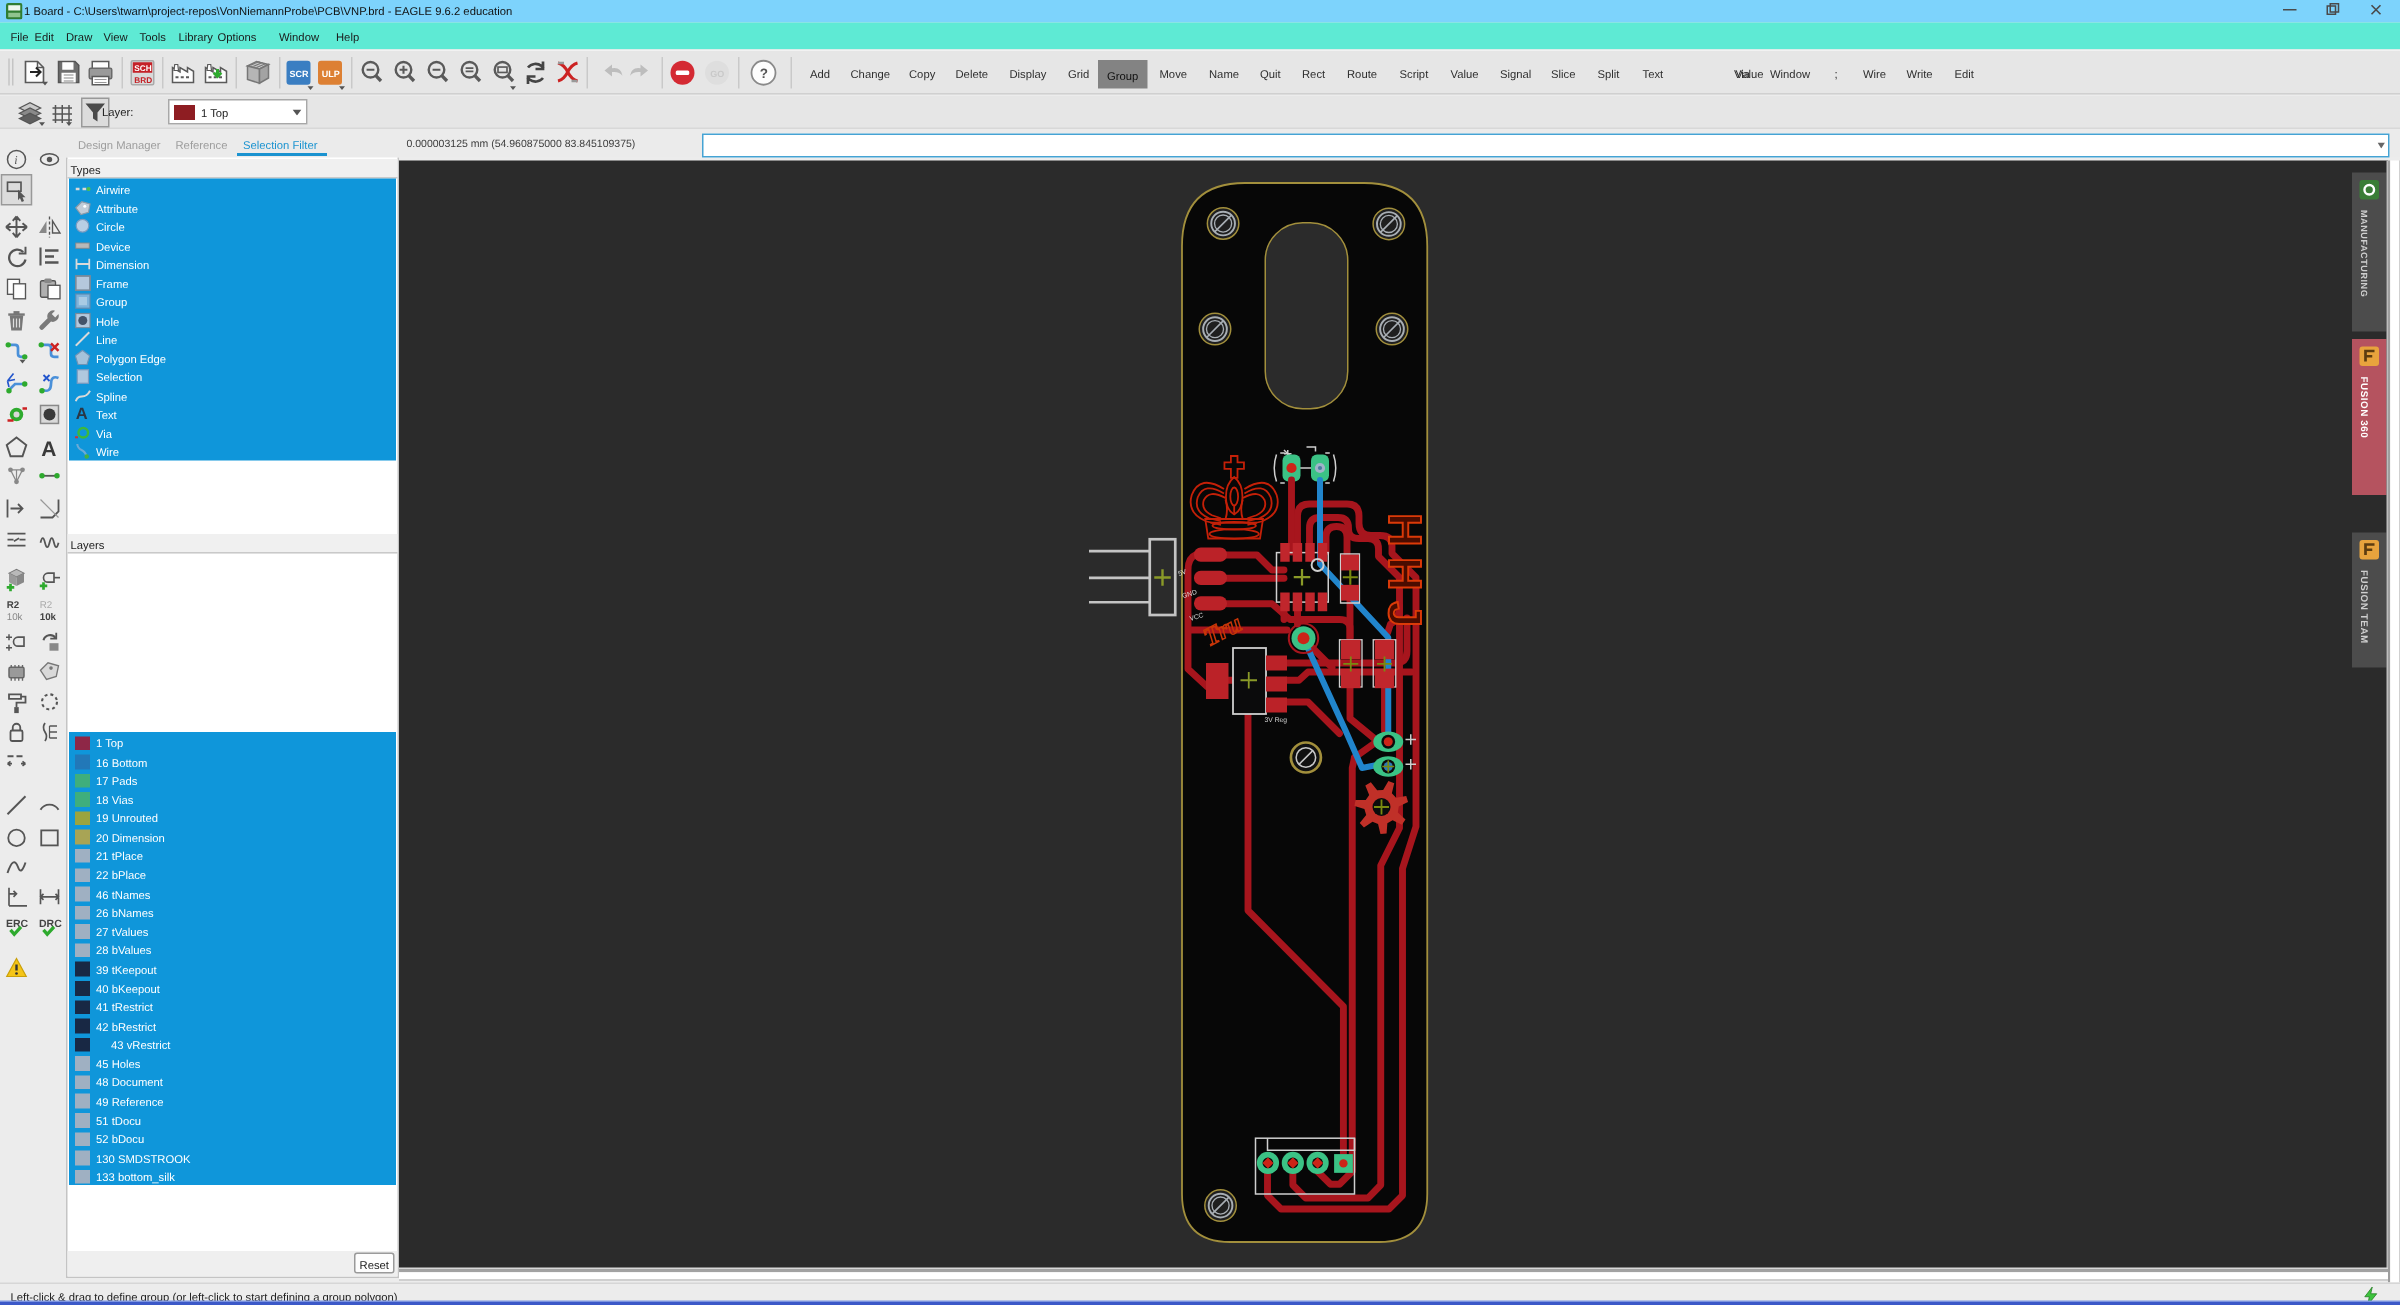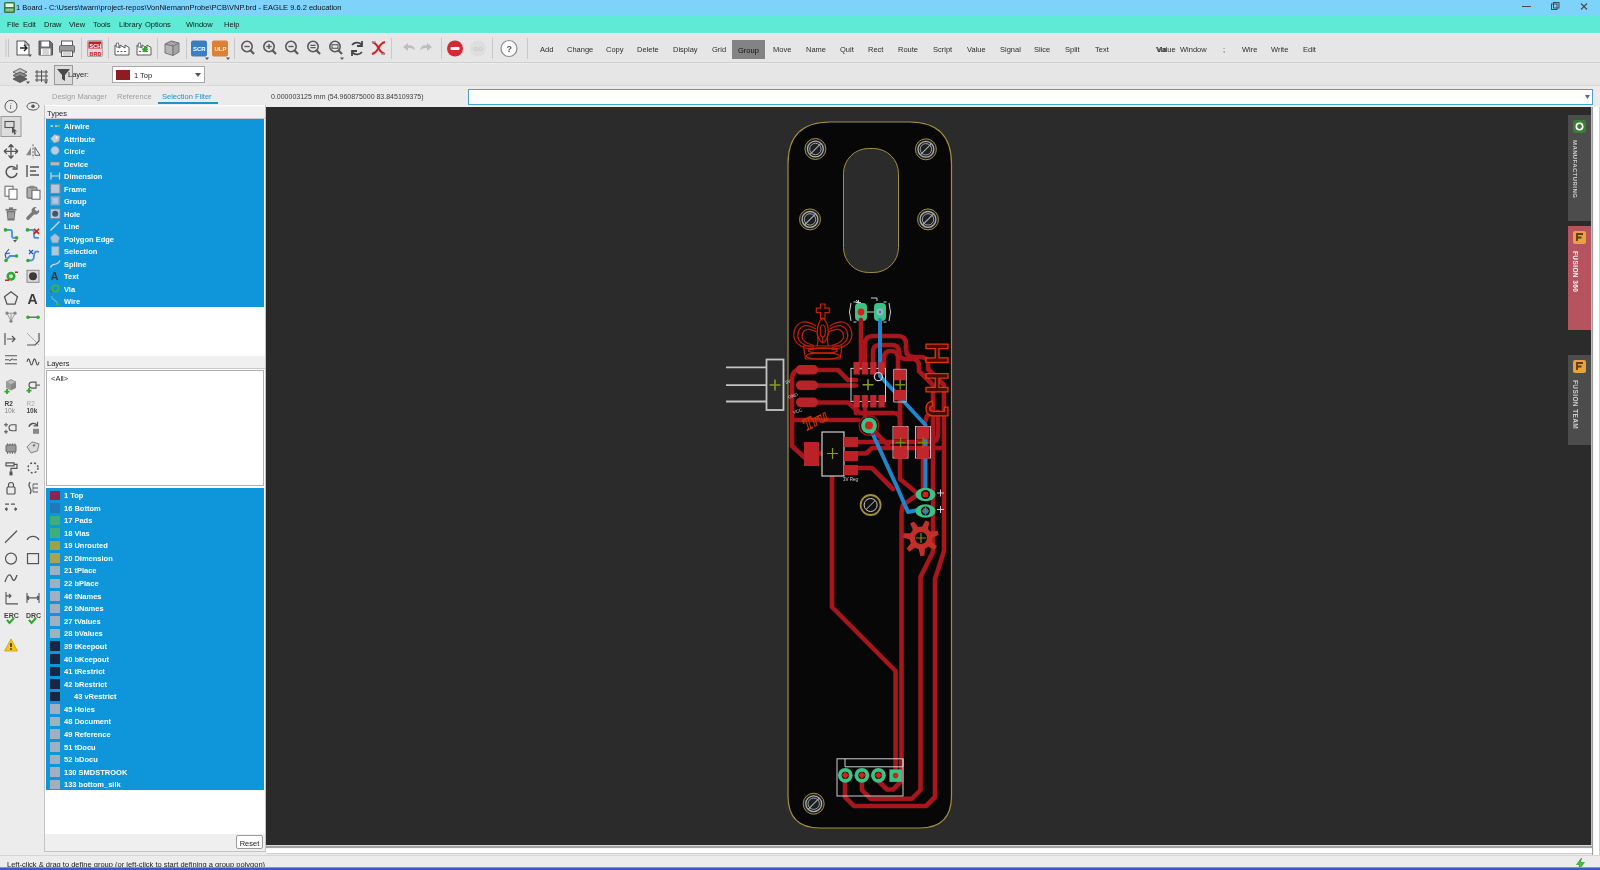--- a/index.html
+++ b/index.html
@@ -19,21 +19,21 @@
 .ltab { position:absolute; top:6px; font-size:7.5px; color:#9d9d9d; }
 #seltab { color:#1b93d0; }
 #seltabline { position:absolute; left:158px; top:102px; width:60px; height:2px; background:#1b93d0; }
 #coordtxt { position:absolute; left:271px; top:92.5px; font-size:7px; color:#3c3c3c; }
 #cmdinput { position:absolute; left:468px; top:89px; width:1125px; height:16px; background:#ffffff; border:1px solid #45a3d4; }
 #leftpanel { left:44px; top:105px; width:222px; height:747px; background:#ffffff; border:1px solid #c4c4c4; border-top:none; }
 .hdr { position:absolute; left:0; width:220px; height:13px; background:#f0f0f0; border-bottom:1px solid #c9c9c9; font-size:7.5px; color:#222; padding:3px 0 0 2px; }
 .bluelist { position:absolute; left:1px; width:218px; background:#0f96da; }
 .bluelist .row { position:relative; height:12.51px; color:#ffffff; font-size:7.5px; white-space:nowrap; }
 #layerslist .row { height:12.58px; }
-.bluelist .row .lbl { position:absolute; left:18px; top:3px;font-weight:bold; }
+.bluelist .row .lbl { position:absolute; left:18px; top:3px; }
 .bluelist .row .ticon { position:absolute; left:4px; top:1px; width:11px; height:11px; }
 .bluelist .row .sw { position:absolute; left:4px; top:2.5px; width:9.5px; height:9.5px; }
 #allbox { position:absolute; left:1px; width:218px; background:#ffffff; border:1px solid #b0b0b0; font-size:7.5px; color:#222; padding:3px 0 0 4px; }
 #resetrow { position:absolute; left:0px; top:729px; width:220px; height:17px; background:#efefef; }
 #resetbtn { position:absolute; right:2px; top:1px; width:27px; height:14px; background:#fdfdfd; border:1px solid #9a9a9a; border-radius:2px; font-size:7.5px; text-align:center; padding-top:3px; color:#222; }
 #canvas { left:266px; top:107px; width:1326px; height:739px; background:#2b2b2b; }
 .rtab { position:absolute; width:23px; background:#4c4c4c; }
 .rtab .vt { position:absolute; left:4px; top:25px; writing-mode:vertical-rl; font-size:6.5px; font-weight:bold; letter-spacing:0.4px; color:#cfcfcf; }
 .rtab .ric { position:absolute; left:4.5px; top:5px; width:13px; height:13px; border-radius:2px; }
 #vscroll { left:1591px; top:107px; width:9px; height:748px; background:linear-gradient(to right,#bdbdbd 0 1px,#9e9e9e 1px 2px,#f6f6f6 2px 3px,#ffffff 3px 8px,#d0d0d0 8px 9px); }
@@ -687,21 +687,20 @@
       </div>
       <div class="row">
         <svg class="ticon" viewBox="0 0 11 11">
           <path d="M1.5 1 C2 6.5 6.5 3.5 7.5 9" stroke="#6aaad6" stroke-width="1.4" fill="none"></path>
           <circle cx="7.8" cy="9.3" r="1.5" fill="#44b044"></circle>
         </svg>
         <span class="lbl">Wire</span>
       </div>
     </div>
   <div class="hdr" style="top:251px">Layers</div>
-  <div id="allbox" style="top:265px;height:116px"><span>&lt;All&gt;</span></div>
   <div class="bluelist" style="top:383px;height:302px" id="layerslist">
       <div class="row">
         <div class="sw" style="background:#8e2747"></div>
         <span class="lbl" style="left:18px">1 Top</span>
       </div>
       <div class="row">
         <div class="sw" style="background:#2278b8"></div>
         <span class="lbl" style="left:18px">16 Bottom</span>
       </div>
       <div class="row">

